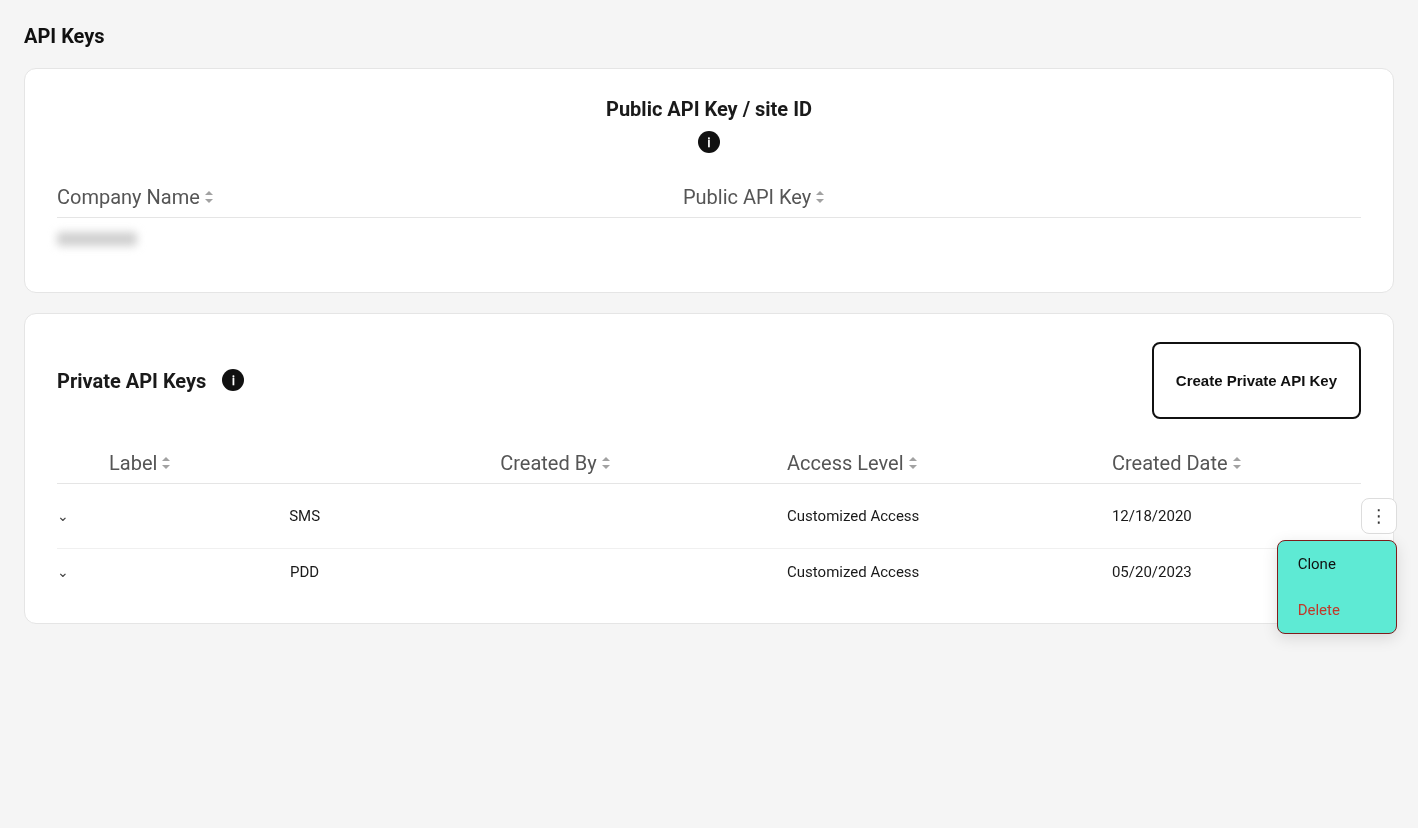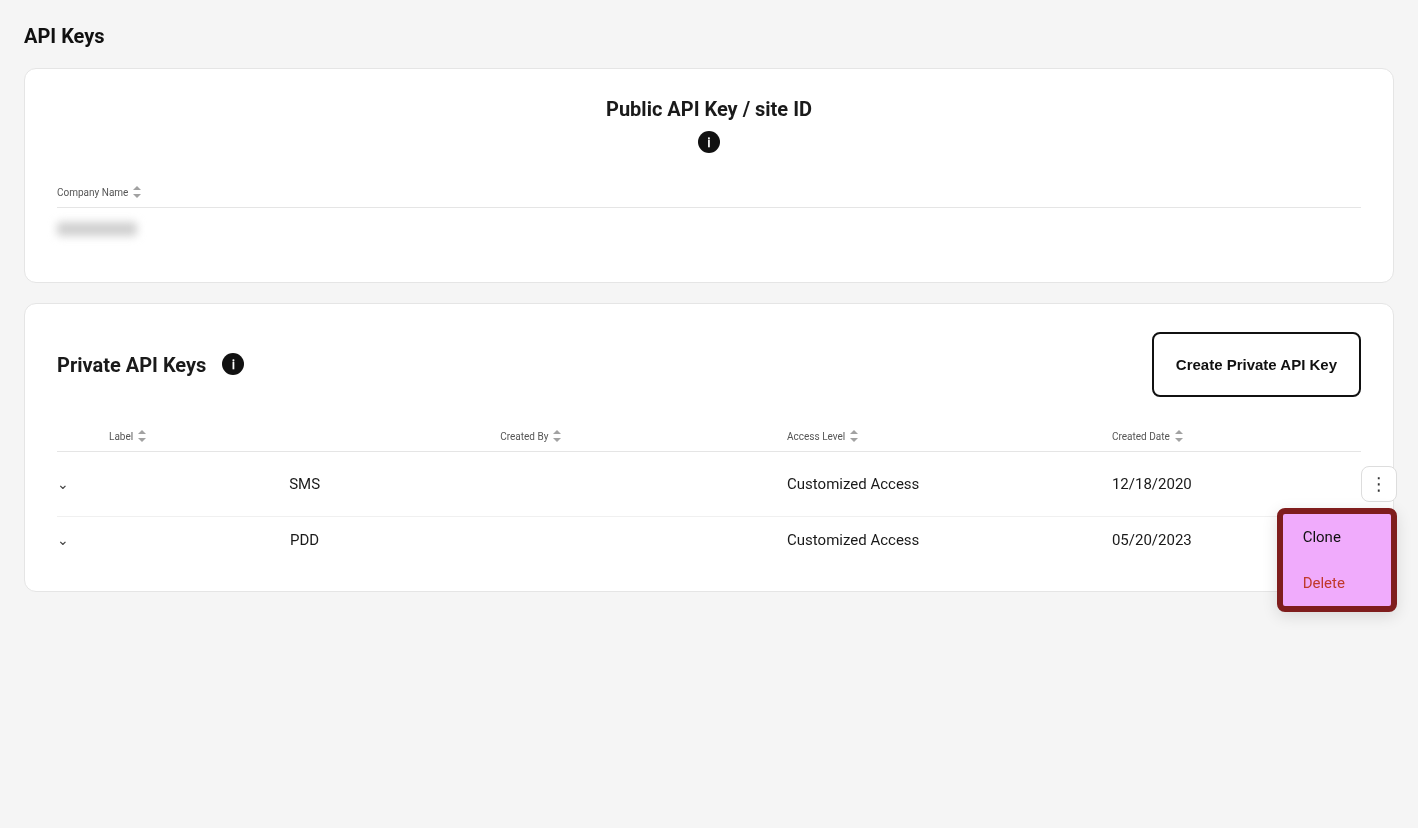--- a/index.html
+++ b/index.html
@@ -46,21 +46,21 @@
       font-weight: 700;
       cursor: pointer;
       flex-shrink: 0;
     }
     .table-header-row {
       display: flex;
       align-items: center;
       padding: 8px 0;
       border-bottom: 1px solid #e5e5e5;
       color: #555;
-      font-size: 10px;
+      font-size: 20px;
     }
     .col-sort {
       display: inline-flex;
       align-items: center;
       gap: 4px;
       cursor: pointer;
       user-select: none;
     }
     .sort-icon {
       display: inline-flex;
@@ -100,21 +100,21 @@
       align-items: center;
       justify-content: space-between;
       margin-bottom: 24px;
     }
     .private-card-header-left {
       display: flex;
       align-items: flex-start;
       gap: 16px;
     }
     .create-btn {
-      padding: 22px 22px;
+      padding: 28px 22px;
       border: 2px solid #111;
       border-radius: 8px;
       background: #fff;
       font-size: 15px;
       font-weight: 600;
       cursor: pointer;
       color: #111;
     }
 
     
@@ -141,22 +141,22 @@
       justify-content: center;
       cursor: pointer;
       font-size: 18px;
       color: #333;
       position: relative;
     }
     .dropdown-menu {
       position: absolute;
       right: 0;
       top: 42px;
-      background: #f0abfc;
-      border: 6px solid #7f1d1d;
+      background: #5eead4;
+      border: 1px solid #7f1d1d;
       border-radius: 8px;
       box-shadow: 0 4px 16px rgba(0,0,0,0.12);
       z-index: 100;
       min-width: 120px;
       overflow: hidden;
     }
     .dropdown-item {
       padding: 14px 20px;
       font-size: 15px;
       cursor: pointer;
@@ -176,20 +176,29 @@
 
 <div class="card">
   <div class="card-header">
     <span class="card-title">Public API Key / site ID</span>
     <span class="info-icon" title="Info">ℹ</span>
   </div>
 
   <div class="table-header-row">
     <div class="public-col-name col-sort">
       <span>Company Name</span>
+      <span class="sort-icon">
+        <svg width="10" height="14" viewBox="0 0 10 14">
+            <path d="M5 1l4 4H1z" fill="#666"></path>
+            <path d="M5 13L1 9h8z" fill="#666"></path>
+          </svg>
+      </span>
+    </div>
+    <div class="public-col-key col-sort">
+      <span>Public API Key</span>
       <span class="sort-icon">
         <svg width="10" height="14" viewBox="0 0 10 14">
             <path d="M5 1l4 4H1z" fill="#666"></path>
             <path d="M5 13L1 9h8z" fill="#666"></path>
           </svg>
       </span>
     </div>
   </div>
 
   <div class="table-data-row">

